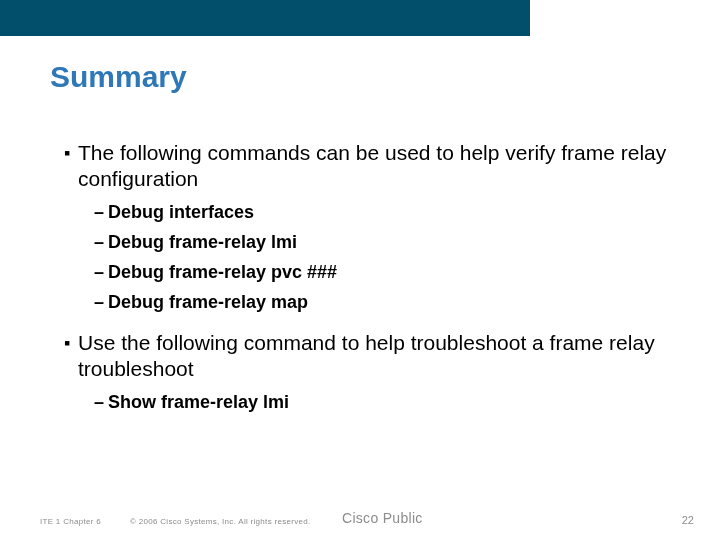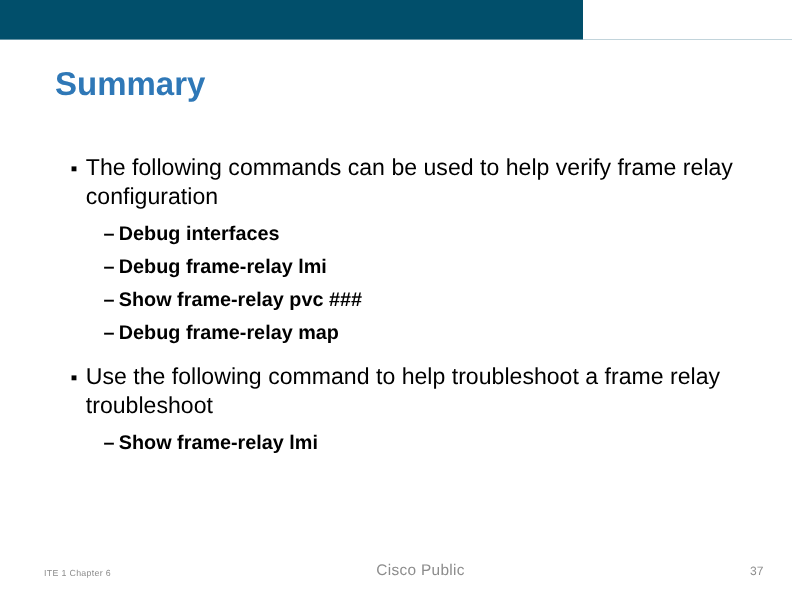--- a/index.html
+++ b/index.html
@@ -39,21 +39,21 @@
       <div class="bullet2">
         <div class="mk">–</div>
         <div class="txt">Debug interfaces</div>
       </div>
       <div class="bullet2">
         <div class="mk">–</div>
         <div class="txt">Debug frame-relay lmi</div>
       </div>
       <div class="bullet2">
         <div class="mk">–</div>
-        <div class="txt">Show frame-relay pvc ###</div>
+        <div class="txt">Debug frame-relay pvc ###</div>
       </div>
       <div class="bullet2">
         <div class="mk">–</div>
         <div class="txt">Debug frame-relay map</div>
       </div>
     </div>
 
     <div class="bullet1">
       <div class="mk">▪</div>
       <div class="txt">Use the following command to help troubleshoot a frame relay troubleshoot</div>
@@ -62,16 +62,17 @@
       <div class="bullet2">
         <div class="mk">–</div>
         <div class="txt">Show frame-relay lmi</div>
       </div>
     </div>
 
   </div>
 
   <div class="footer">
     <div class="lf">ITE 1 Chapter 6</div>
+    <div class="cp">© 2006 Cisco Systems, Inc. All rights reserved.</div>
     <div class="pub">Cisco Public</div>
-    <div class="pg">37</div>
+    <div class="pg">22</div>
   </div>
 </div>
 
 </body></html>

